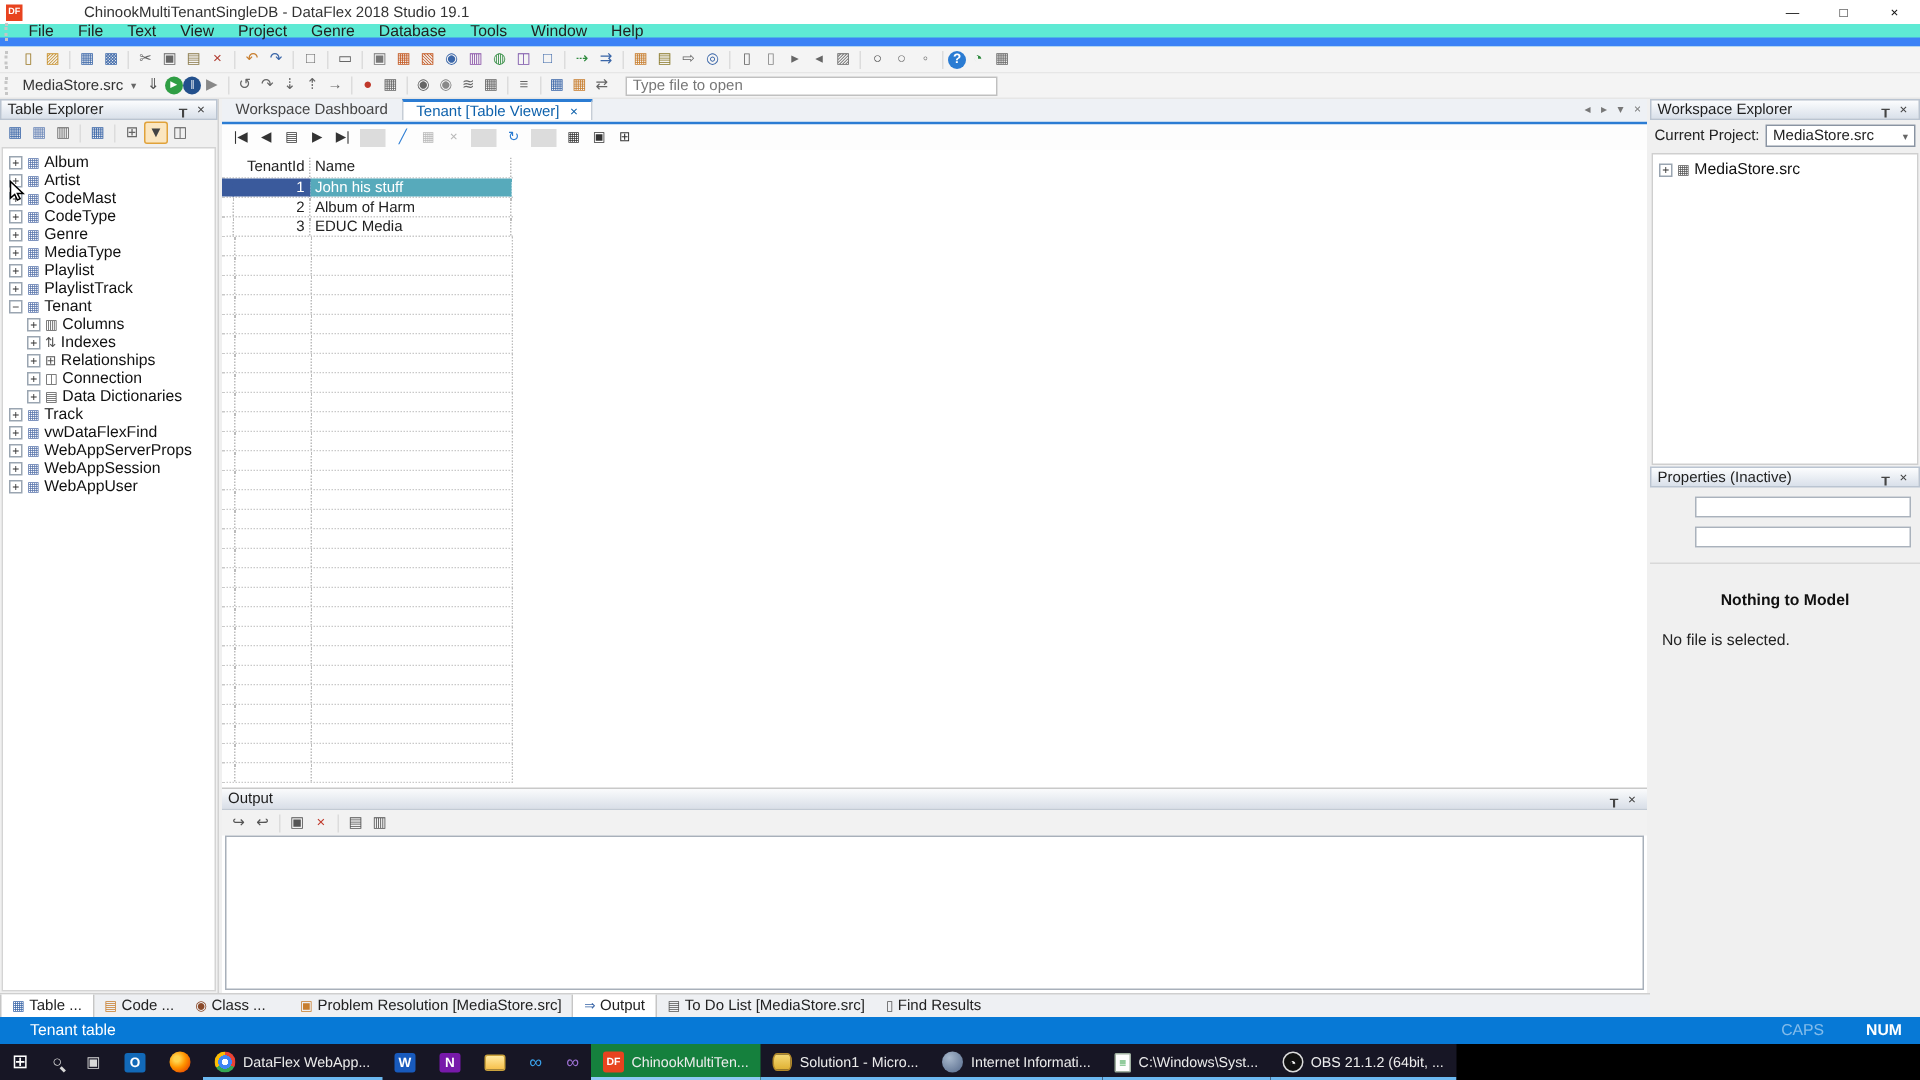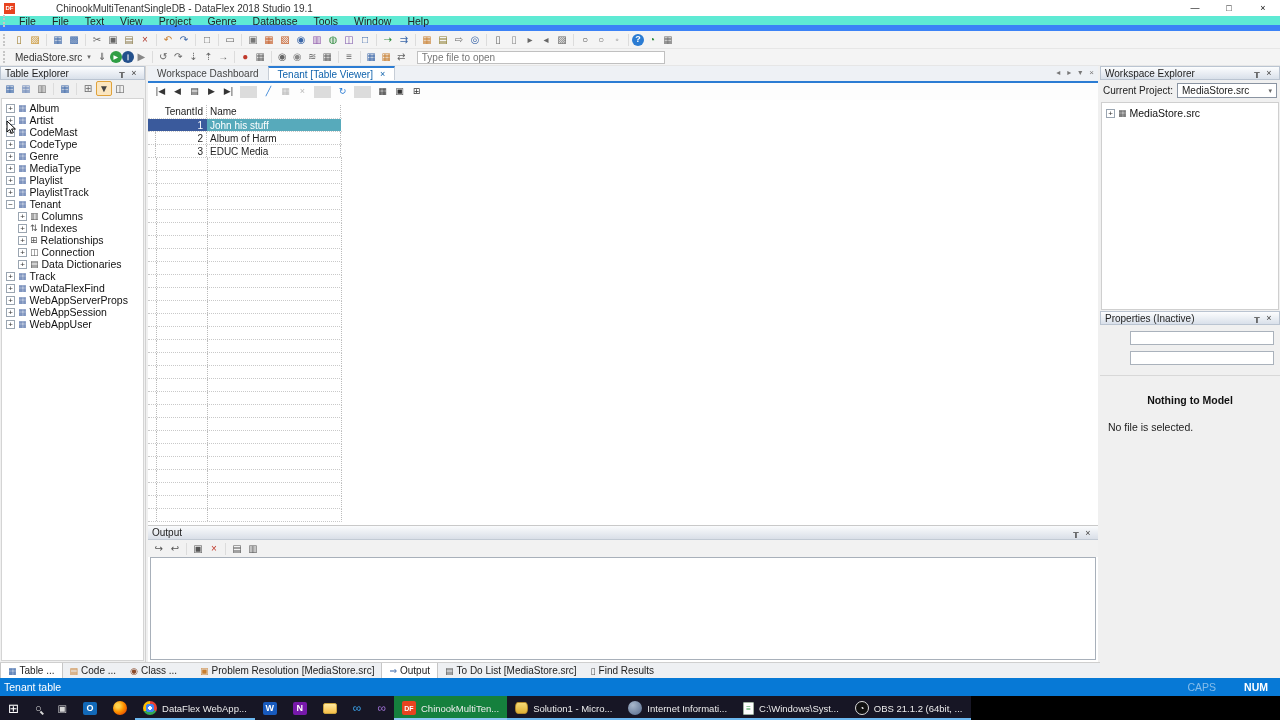--- a/index.html
+++ b/index.html
@@ -105,21 +105,21 @@
     display:flex;align-items:stretch;font-size:10px;}
   .btgroup{display:flex;align-items:stretch;}
   .btgroup.rightg{margin-left:9px;}
   .btab{display:flex;align-items:center;gap:3px;padding:0 7px;color:#222;white-space:nowrap;}
   .btab.active{background:#fff;border-left:1px solid #c6c6c6;border-right:1px solid #c6c6c6;}
   .bticon{font-size:9px;}
 
   
   .statusbar{position:absolute;left:0;right:0;top:678px;height:18px;background:#0779d6;color:#fff;
     display:flex;align-items:center;font-size:10.5px;}
-  .sb-left{flex:1;padding-left:4px;}
+  .sb-left{flex:1;padding-left:20px;}
   .sb-caps{color:rgba(255,255,255,.5);margin-right:28px;}
   .sb-num{margin-right:12px;font-weight:bold;}
 
   
   .taskbar{position:absolute;left:0;right:0;top:696px;height:24px;background:#171625;display:flex;align-items:stretch;}
   .tbtn{display:flex;align-items:center;justify-content:center;gap:5px;padding:0 8px;}
   .tblabel{color:#ececec;font-size:9.5px;white-space:nowrap;}
   .tblabel:empty{display:none;}
   .tbtn.running{box-shadow:inset 0 -2px 0 #6cb8f0;}
   .tbtn.active{background:#15803d;box-shadow:inset 0 -2px 0 #8ec9f5;}

